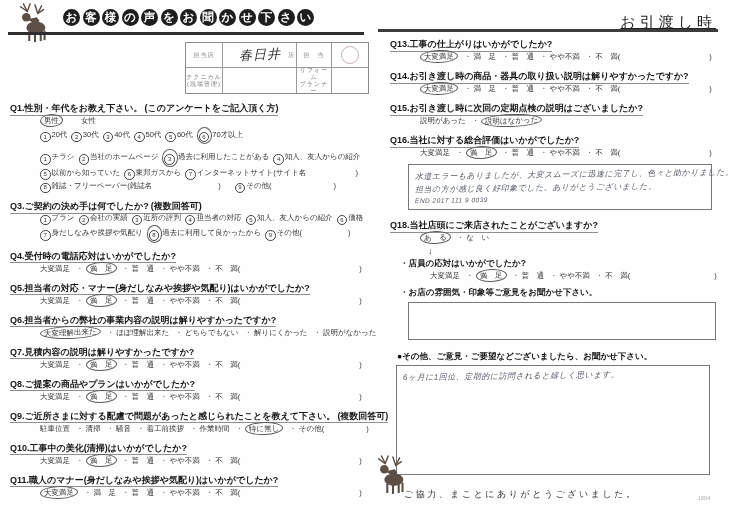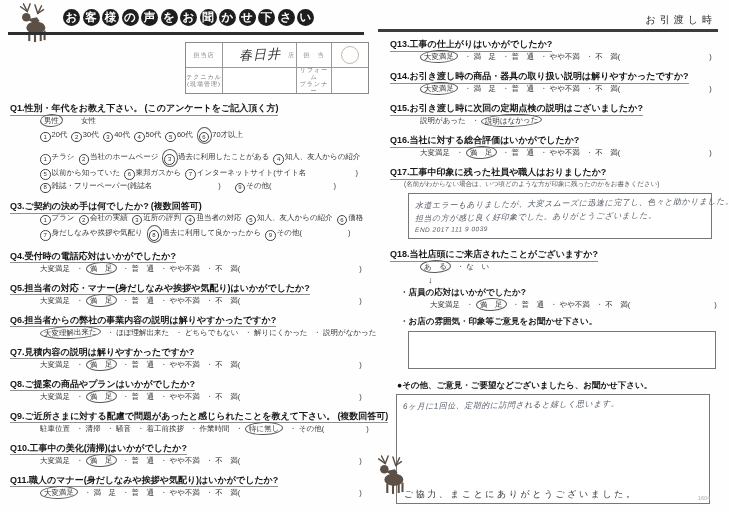--- a/index.html
+++ b/index.html
@@ -41,22 +41,22 @@
   .opts{margin-left:30px;line-height:11px;font-size:7.5px;color:#333;white-space:nowrap;}
   .opt{margin-right:4px;}
   .sep{color:#555;margin:0 2px;}
   .gap{display:inline-block;}
   .ncirc{display:inline-flex;width:8.5px;height:8.5px;border:1px solid #444;border-radius:50%;
          font-size:6px;align-items:center;justify-content:center;margin-right:1px;vertical-align:-1.5px;
          color:#333;background:#fff;}
   .sel{display:inline-block;border:1.2px solid #5a5a5a;border-radius:50%;padding:0 3px;transform:rotate(-2deg);}
   .sel.nsel{padding:1px;transform:rotate(0deg);}
   
-  .rp-header{position:absolute;left:0;top:13px;width:338px;text-align:right;font-size:10px;
-             letter-spacing:4px;color:#222;padding-right:6px;}
+  .rp-header{position:absolute;left:0;top:13px;width:338px;text-align:right;font-size:15px;
+             letter-spacing:4px;color:#222;padding-right:6px;text-decoration:underline;}
   .rule-right{position:absolute;left:0;top:29px;width:340px;height:2.5px;background:#3c3c3c;}
   
   .subq{margin-left:10px;margin-bottom:4px;}
   .subqt{font-size:8.5px;font-weight:bold;color:#161616;line-height:12px;}
   .arrow{font-size:9px;color:#333;margin:-2px 0 1px 38px;line-height:9px;}
   .bullet{font-size:8.5px;font-weight:bold;color:#111;margin:10px 0 3px 7px;line-height:12px;}
   .box{border:1px solid #777;box-sizing:border-box;background:#fff;
        padding:3px 6px;margin:2px 0 7px 30px;}
   .hand{font-size:8px;color:#555a66;font-style:italic;letter-spacing:0.5px;line-height:13px;
         transform:rotate(-0.8deg);white-space:nowrap;}
@@ -181,24 +181,20 @@
         <div class="opts"><span class="opt sel"><span>大変満足</span></span><span class="sep">・</span><span class="opt"><span>満　足</span></span><span class="sep">・</span><span class="opt"><span>普　通</span></span><span class="sep">・</span><span class="opt"><span>やや不満</span></span><span class="sep">・</span><span class="opt"><span>不　満(</span></span><span class="gap" style="width: 85px;"></span><span class="opt"><span>)</span></span></div>
       </div>
       <div class="q">
         <div class="qt"><span class="qtu"><span class="qid">Q15.</span><span>お引き渡し時に次回の定期点検の説明はございましたか?</span></span></div>
         <div class="opts"><span class="opt"><span>説明があった</span></span><span class="sep">・</span><span class="opt sel"><span>説明はなかった</span></span></div>
       </div>
       <div class="q">
         <div class="qt"><span class="qtu"><span class="qid">Q16.</span><span>当社に対する総合評価はいかがでしたか?</span></span></div>
         <div class="opts"><span class="opt"><span>大変満足</span></span><span class="sep">・</span><span class="opt sel"><span>満　足</span></span><span class="sep">・</span><span class="opt"><span>普　通</span></span><span class="sep">・</span><span class="opt"><span>やや不満</span></span><span class="sep">・</span><span class="opt"><span>不　満(</span></span><span class="gap" style="width: 85px;"></span><span class="opt"><span>)</span></span></div>
       </div>
-      <div class="q">
-        <div class="qt"><span class="qtu"><span class="qid">Q17.</span><span>工事中印象に残った社員や職人はおりましたか?</span></span></div>
-        <div class="note2">(名前がわからない場合は、いつ頃どのような方が印象に残ったのかをお書きください)</div>
-      </div>
       <div class="box" style="height: 46px; width: 304px; margin-left: 18px;">
         <div class="hand ">水道エラーもありましたが、大変スムーズに迅速に完了し、色々と助かりました。</div>
         <div class="hand ">担当の方が感じ良く好印象でした。ありがとうございました。</div>
         <div class="hand hand-sm">END 2017 111 9 0039</div>
       </div>
       <div class="q">
         <div class="qt"><span class="qtu"><span class="qid">Q18.</span><span>当社店頭にご来店されたことがございますか?</span></span></div>
         <div class="opts"><span class="opt sel"><span>あ　る</span></span><span class="sep">・</span><span class="opt"><span>な　い</span></span></div>
       </div>
       <div class="arrow">↓</div>

